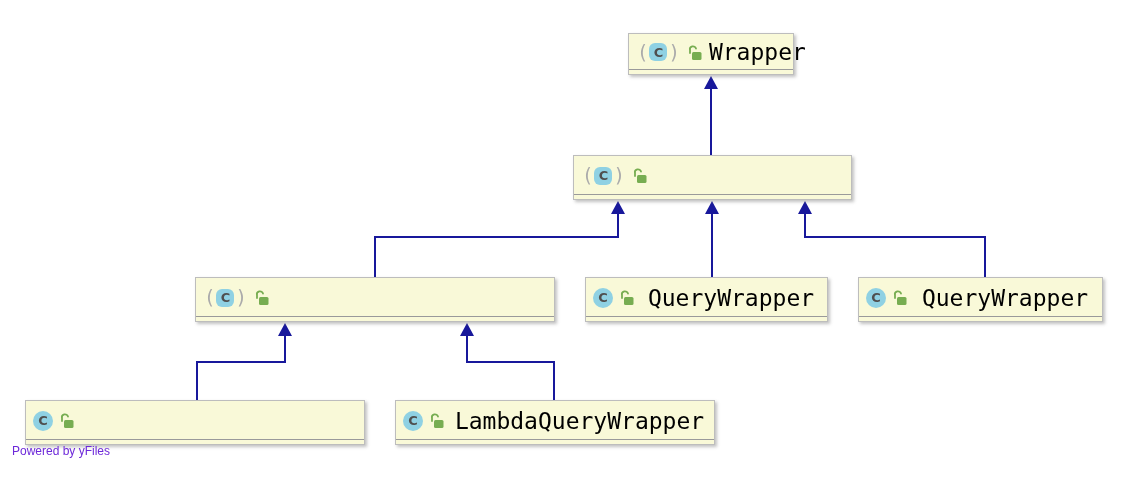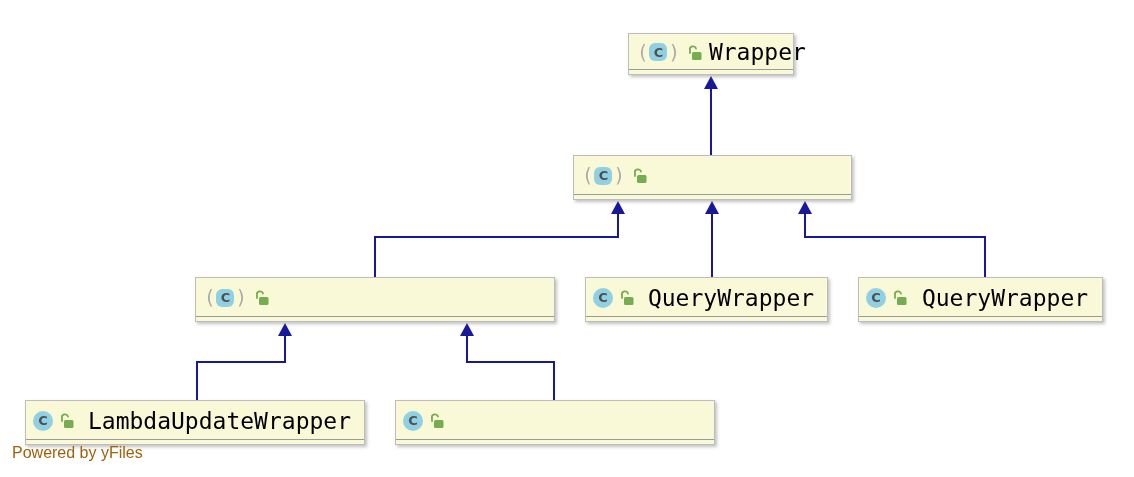--- a/index.html
+++ b/index.html
@@ -80,22 +80,22 @@
     white-space: nowrap;
     padding-left: 6px;
   }
 
   #attribution {
     position: absolute;
     left: 12px;
     top: 444px;
     z-index: 3;
     font-family: "Liberation Sans", sans-serif;
-    font-size: 16px;
-    color: #a16207;
+    font-size: 12px;
+    color: #6d28d9;
   }
 </style>
 </head>
 <body>
 
 <div id="canvas">
   <svg id="edges-layer" xmlns="http://www.w3.org/2000/svg" viewBox="0 0 1134 477">
       <g>
         <polyline points="711,155 711,87" fill="none" stroke="#18189B" stroke-width="2"></polyline>
         <polygon points="711,76 704,89 718,89" fill="#18189B"></polygon>
@@ -182,26 +182,26 @@
       <span class="node-sep"></span>
     </div>
     <div class="class-node" style="left: 25px; top: 400px; width: 340px; height: 45px;">
       <span class="icon-cluster">
         <span class="class-circle">C</span>
       </span>
       <svg width="17" height="17" viewBox="0 0 17 17" class="lock-icon">
         <path d="M4 9 L4 6.2 A3.1 3.1 0 0 1 10 4.6" fill="none" stroke="#77AD51" stroke-width="1.8" stroke-linecap="round"></path>
         <rect x="6" y="8" width="9.5" height="8" rx="1.5" fill="#77AD51"></rect>
       </svg>
-      <span class="class-label">LambdaUpdateWrapper</span>
       <span class="node-sep"></span>
     </div>
     <div class="class-node" style="left: 395px; top: 400px; width: 320px; height: 45px;">
       <span class="icon-cluster">
         <span class="class-circle">C</span>
       </span>
       <svg width="17" height="17" viewBox="0 0 17 17" class="lock-icon">
         <path d="M4 9 L4 6.2 A3.1 3.1 0 0 1 10 4.6" fill="none" stroke="#77AD51" stroke-width="1.8" stroke-linecap="round"></path>
         <rect x="6" y="8" width="9.5" height="8" rx="1.5" fill="#77AD51"></rect>
       </svg>
+      <span class="class-label">LambdaQueryWrapper</span>
       <span class="node-sep"></span>
     </div>
   </div>
 
 </body></html>

